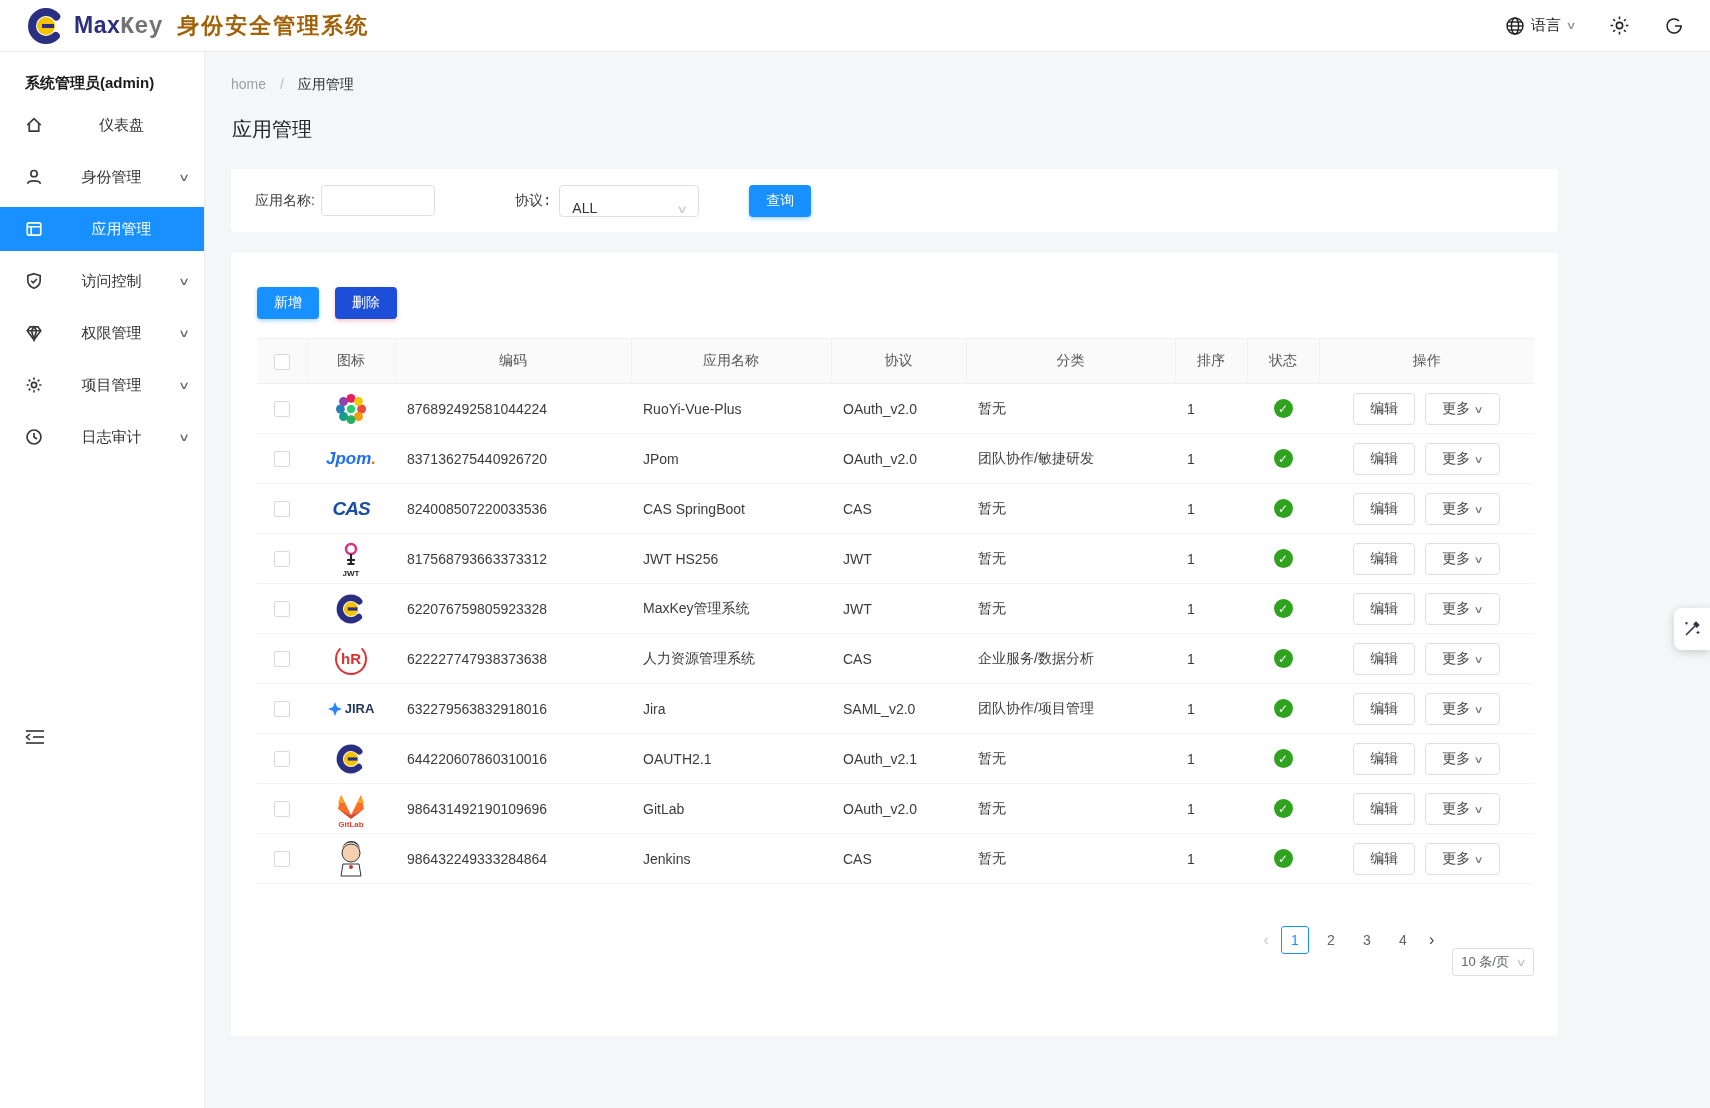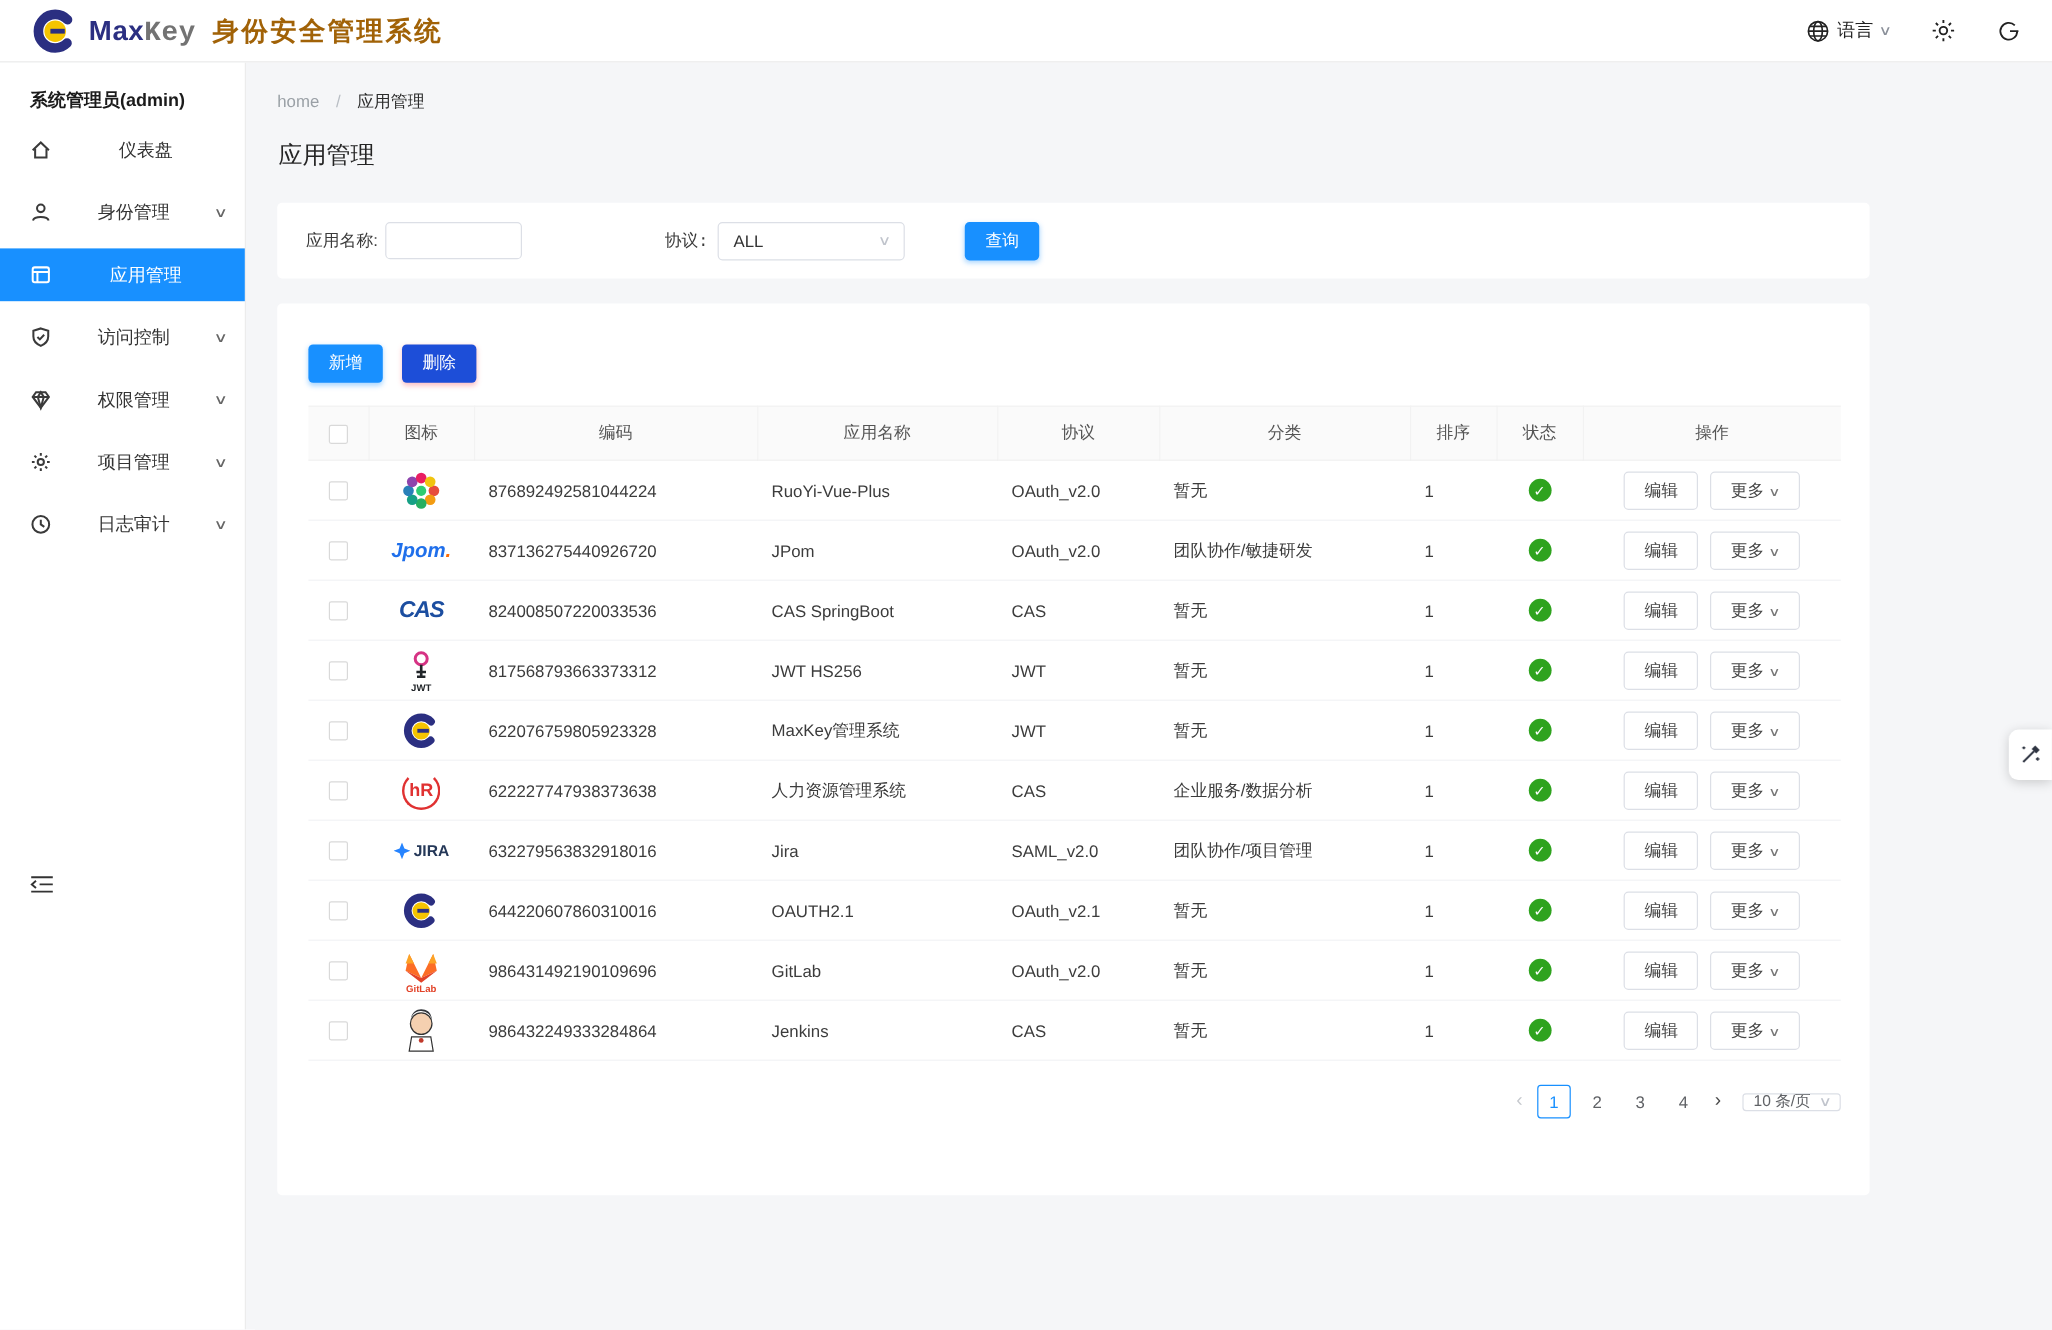--- a/index.html
+++ b/index.html
@@ -48,26 +48,26 @@
   .bc-cur{ color:#2b2b2b; }
   .page-title{ font-size:20px; font-weight:500; color:#242424; padding:22px 0 0 27px; }
   .card{ background:#fff; border-radius:4px; margin-left:26px; width:1327px; }
   .filter-card{ margin-top:26px; height:63px; display:flex; align-items:center; padding:0 24px; }
   .f-label{ color:#3a3a3a; }
   .f-input{
     width:114px; height:31px; border:1px solid #dcdfe6; border-radius:4px;
     margin-left:6px; padding:0 8px; font-size:14px; outline:none; background:#fff;
   }
   .f-select{
-    width:156px; height:32px; border:1px solid #dcdfe6; border-radius:4px;
-    margin-left:8px; display:flex; align-items:center; justify-content:space-between;
+    width:140px; height:32px; border:1px solid #dcdfe6; border-radius:4px;
+    margin-left:8px; display:flex; align-items:flex-end; justify-content:space-between;
     padding:0 12px; cursor:pointer; background:#fff;
   }
   .f-select .chev{ color:#c0c4cc; }
-  .proto-label{ margin-left:119px;font-family:Liberation Mono, monospace; }
+  .proto-label{ margin-left:80px;font-family:Liberation Mono, monospace; }
   .btn{ border:none; border-radius:4px; height:32px; padding:0 17px; font-size:14px;
         color:#fff; cursor:pointer; font-family:inherit; }
   .btn-primary{ background:#1890ff; box-shadow:0 2px 4px rgba(24,144,255,.35); }
   .search-btn{ margin-left:50px; }
   
   .table-card{ margin-top:21px; padding:34px 26px 60px 26px; min-height:743px; }
   .toolbar{ display:flex; gap:16px; margin-bottom:19px; }
   .btn-danger{ background:#1d4ed8; box-shadow:0 2px 4px rgba(249,84,91,.35); }
   table{ border-collapse:collapse; width:1277px; table-layout:fixed; }
   thead th{
@@ -96,23 +96,23 @@
   .app-icon{ display:inline-flex; align-items:center; justify-content:center;
              width:44px; height:40px; vertical-align:middle; }
   
   .pagination{ display:flex; justify-content:flex-end; align-items:center;
                gap:8px; margin-top:20px; width:1277px; color:#606266; }
   .pg-arrow{ color:#c6c9ce; font-size:16px; padding:0 4px; cursor:pointer; }
   .pg-arrow.enabled{ color:#454545; }
   .pg-num{ min-width:28px; height:28px; display:inline-flex; align-items:center;
            justify-content:center; border-radius:3px; cursor:pointer; font-size:14px; }
   .pg-num.active{ border:1px solid #1890ff; color:#1890ff; background:#fff; }
-  .pg-size{ height:15px; border:1px solid #dcdfe6; border-radius:3px; display:inline-flex;
+  .pg-size{ height:28px; border:1px solid #dcdfe6; border-radius:3px; display:inline-flex;
             align-items:center; gap:8px; padding:0 8px; margin-left:6px; cursor:pointer;
-            font-size:13px; color:#606266; background:#fff; }
+            font-size:13px; color:#606266; background:#fff;margin-top:44px; }
   .pg-size .chev{ color:#c0c4cc; }
   
   .float-tool{
     position:fixed; right:0; top:608px; width:36px; height:42px; background:#fff;
     border-radius:8px 0 0 8px; box-shadow:0 2px 10px rgba(0,0,0,.18);
     display:flex; align-items:center; justify-content:center; cursor:pointer; z-index:9;
   }
 </style>
 </head>
 <body>

